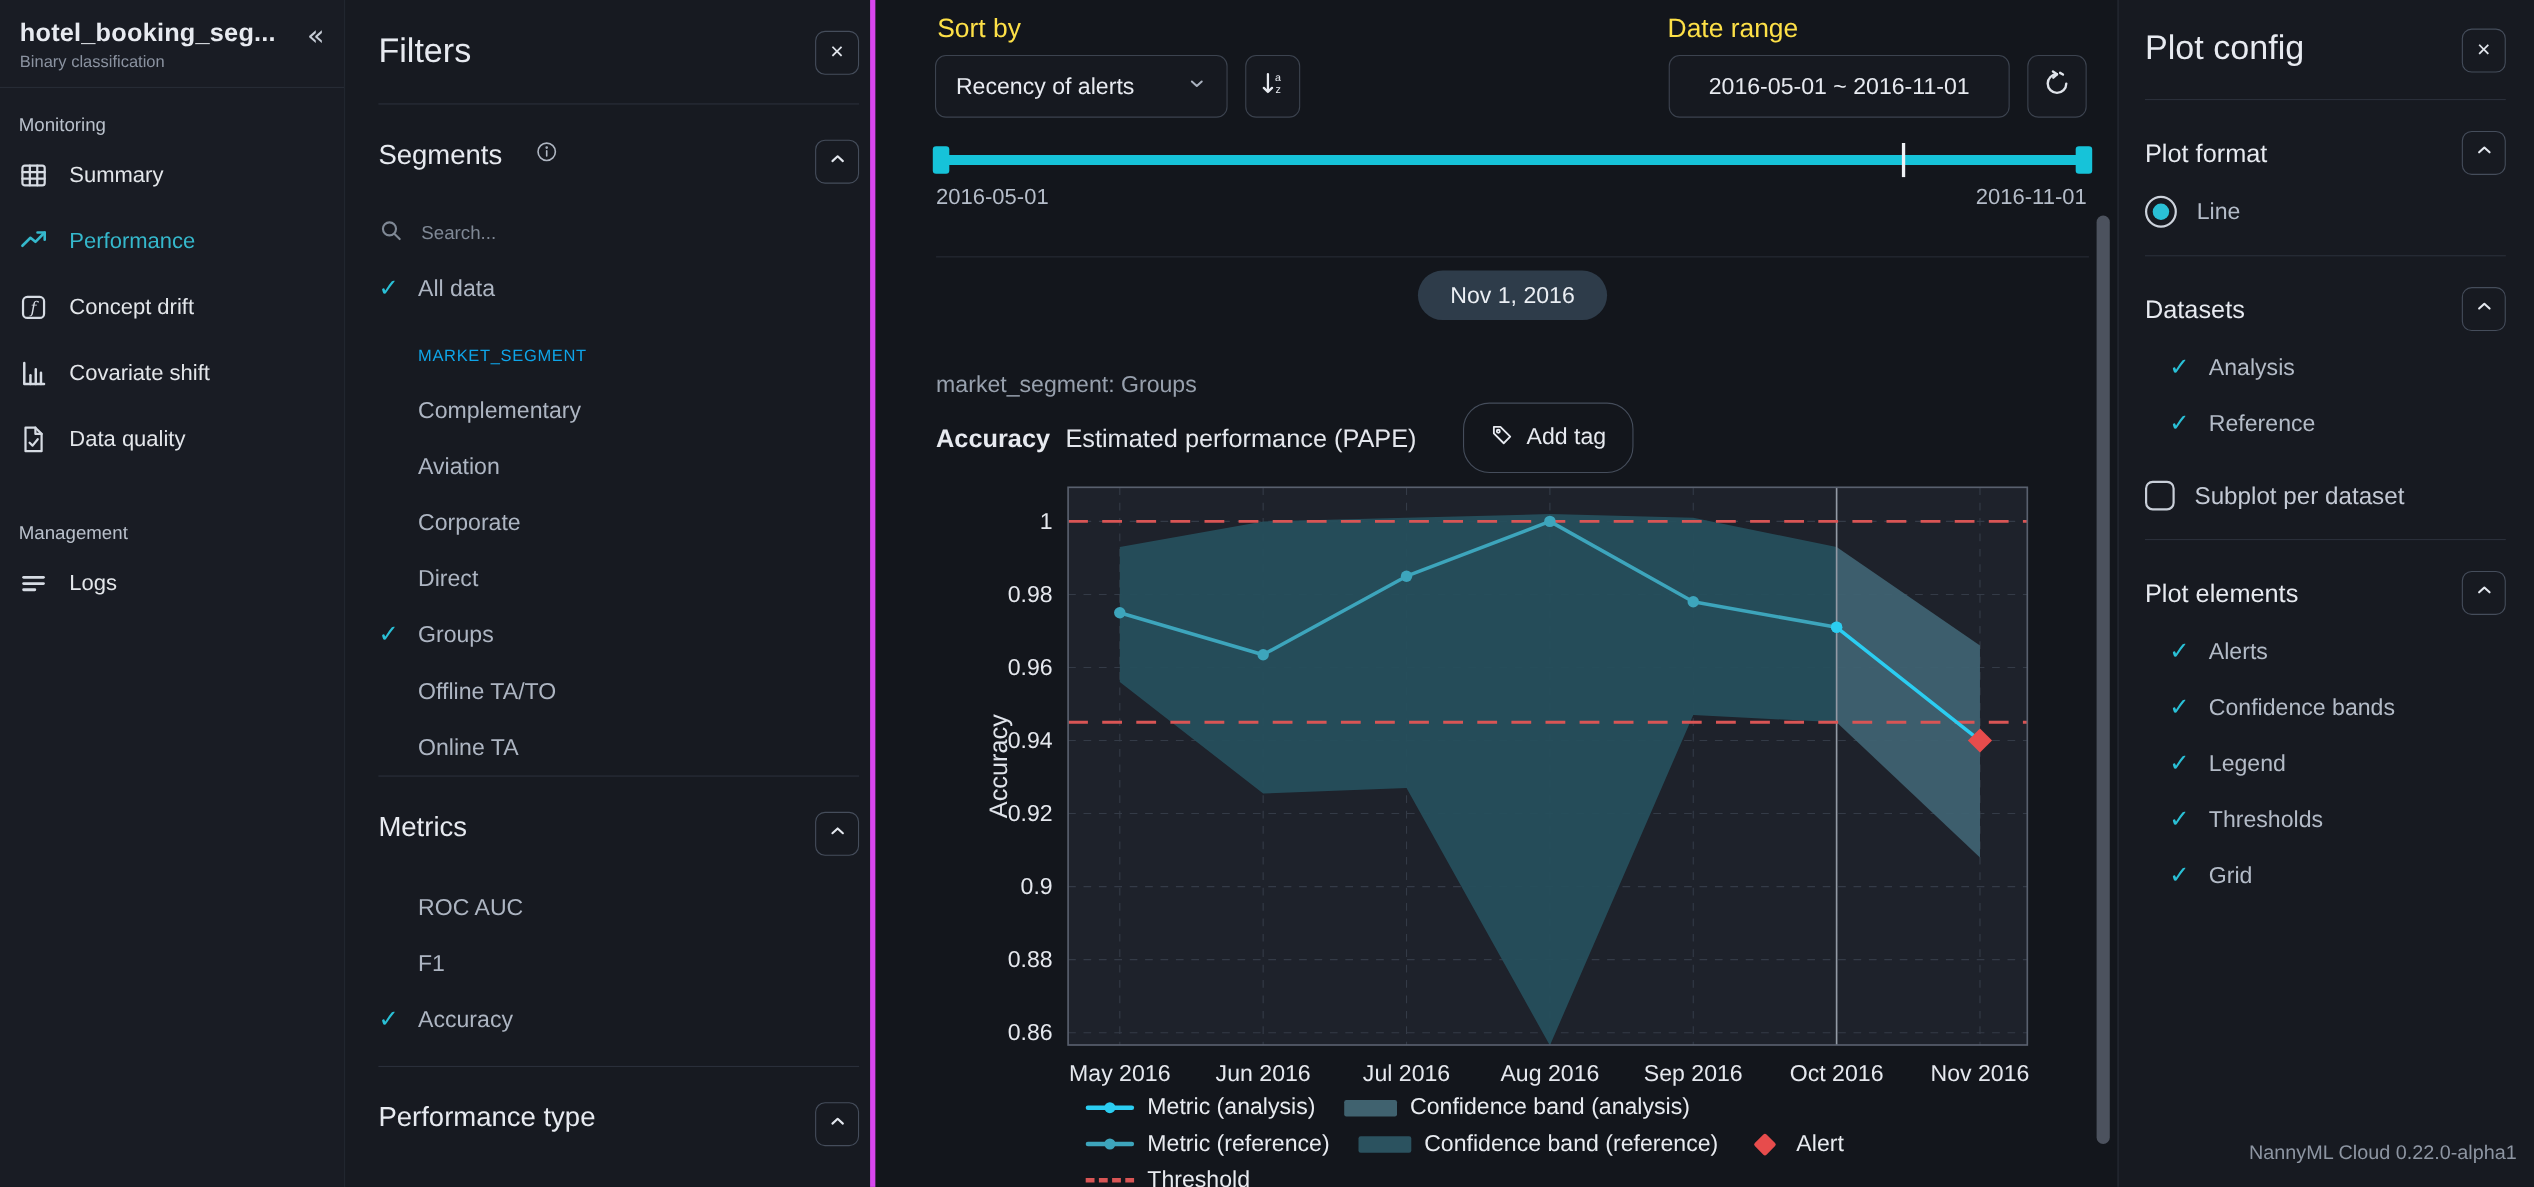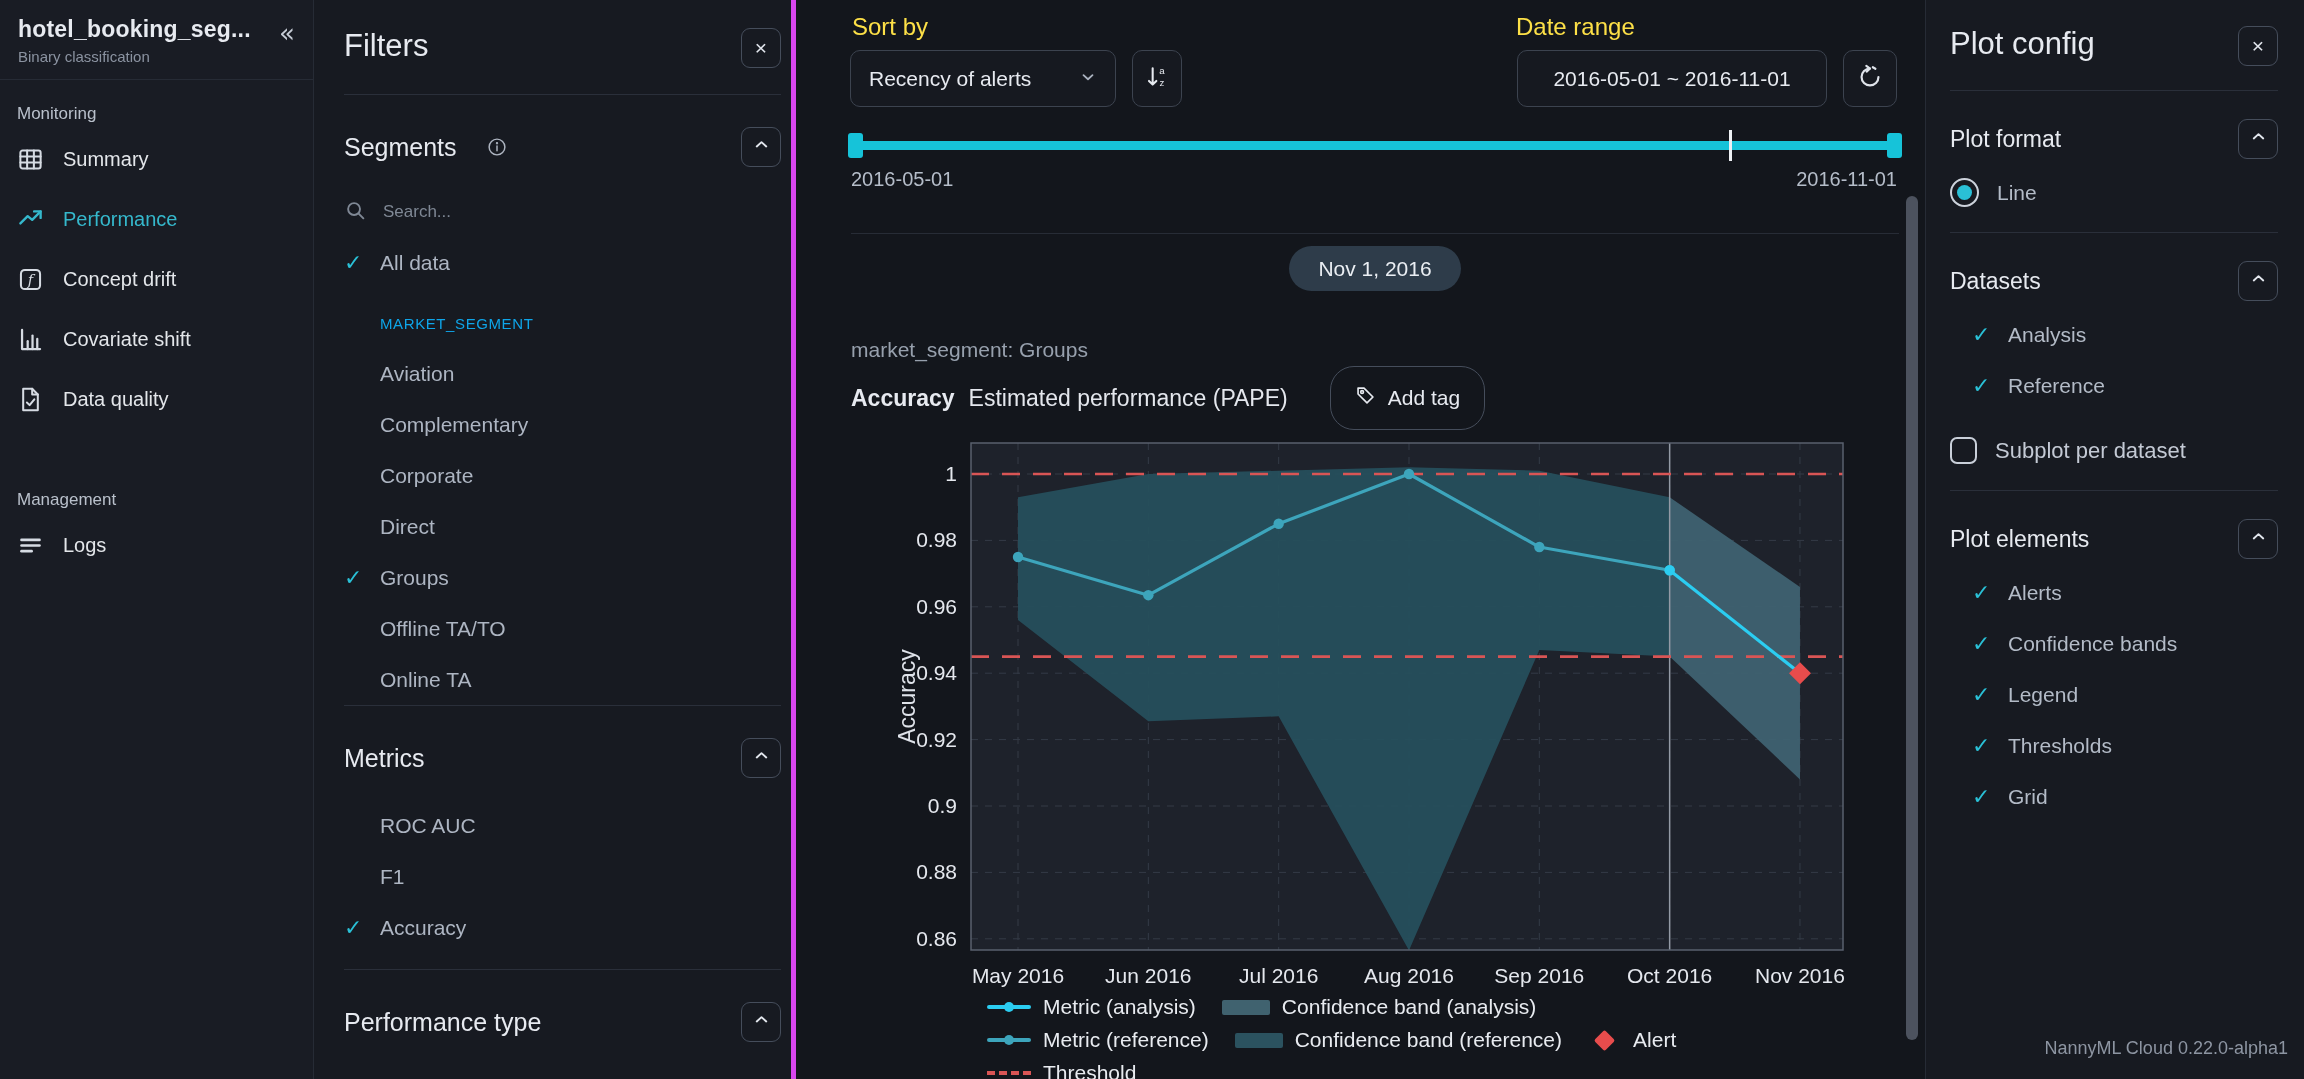--- a/index.html
+++ b/index.html
@@ -9,32 +9,32 @@
   svg.ic{stroke:currentColor;fill:none;stroke-linecap:round;stroke-linejoin:round}
 
   
   .sidebar{width:314px;background:#191c24;border-right:1px solid #262b35;flex:none;position:relative;overflow:hidden}
   .sb-header{padding:16px 18px 14px;display:flex;justify-content:space-between;align-items:flex-start}
   .sb-title{font-size:23px;font-weight:600;letter-spacing:.2px;white-space:nowrap}
   .sb-sub{font-size:15px;color:#8b93a1;margin-top:5px}
   .sb-collapse{font-size:26px;color:#c6ccd6;line-height:1;margin-top:4px;cursor:pointer;font-family:"DejaVu Sans",sans-serif}
   .sb-divider{border-top:1px solid #262b35}
   .sb-section-label{font-size:17px;color:#b9c0cb;margin:24px 0 4px 17px}
-  .sb-section-label.mgmt{margin-top:66px}
+  .sb-section-label.mgmt{margin-top:51px}
   .sb-item{display:flex;align-items:center;gap:19px;padding:0 17px;height:50px;margin:10px 0;font-size:20px;color:#e3e6ea;cursor:pointer}
   .sb-ic{width:27px;height:27px;color:#d6dbe3;flex:none;display:flex}
   .sb-item.active,.sb-item.active .sb-ic{color:#35b8cc}
 
   
   .filters{width:482px;background:#171a21;border-right:5px solid #d946ef;flex:none;position:relative;overflow:hidden}
   .panel-head{display:flex;align-items:flex-start;justify-content:space-between;padding:28px 10px 26px 30px}
   .panel-title{font-size:31px;font-weight:500}
   .sq-btn{width:40px;height:40px;border:1.5px solid #454d5b;border-radius:9px;background:transparent;color:#e3e7ee;display:flex;align-items:center;justify-content:center;cursor:pointer;flex:none;font-size:21px}
   hr.div{border:none;border-top:1px solid #2a2f3a;margin:0 10px 0 30px}
-  .fsec-head{display:flex;align-items:center;padding:32px 10px 6px 30px;gap:29px}
+  .fsec-head{display:flex;padding:32px 10px 6px 30px;gap:29px}
   .fsec-title{font-size:25px;font-weight:500}
   .info{color:#aeb5c1;display:flex}
   .push{margin-left:auto}
   .f-search{display:flex;align-items:center;gap:16px;padding:0 30px;height:50px;margin-top:14px;color:#7f8895}
   .f-search input{background:none;border:none;outline:none;font-size:17px;color:#cfd5de;width:100%;font-family:inherit}
   .f-search input::placeholder{color:#7f8895}
   .f-row{display:flex;align-items:center;height:51px;padding:0 30px;font-size:21px;color:#adb5c2;cursor:pointer}
   .check{width:36px;flex:none;font-size:22px;color:#2ac0d6;font-family:"DejaVu Sans",sans-serif}
   .f-group{height:60px;display:flex;align-items:flex-end;padding:0 30px 16px 66px;font-size:15px;letter-spacing:.6px;color:#0ea5e9}
   .fsec-gap{height:16px}
@@ -201,25 +201,25 @@
       <input placeholder="Search..." style="">
     </div>
     <div id="segments-list">
         <div class="f-row">
           <span class="check">✓</span>
           <span>All data</span>
         </div>
         <div class="f-group">MARKET_SEGMENT</div>
         <div class="f-row">
           <span class="check"></span>
+          <span>Complementary</span>
+        </div>
+        <div class="f-row">
+          <span class="check"></span>
           <span>Aviation</span>
-        </div>
-        <div class="f-row">
-          <span class="check"></span>
-          <span>Complementary</span>
         </div>
         <div class="f-row">
           <span class="check"></span>
           <span>Corporate</span>
         </div>
         <div class="f-row">
           <span class="check"></span>
           <span>Direct</span>
         </div>
         <div class="f-row">

